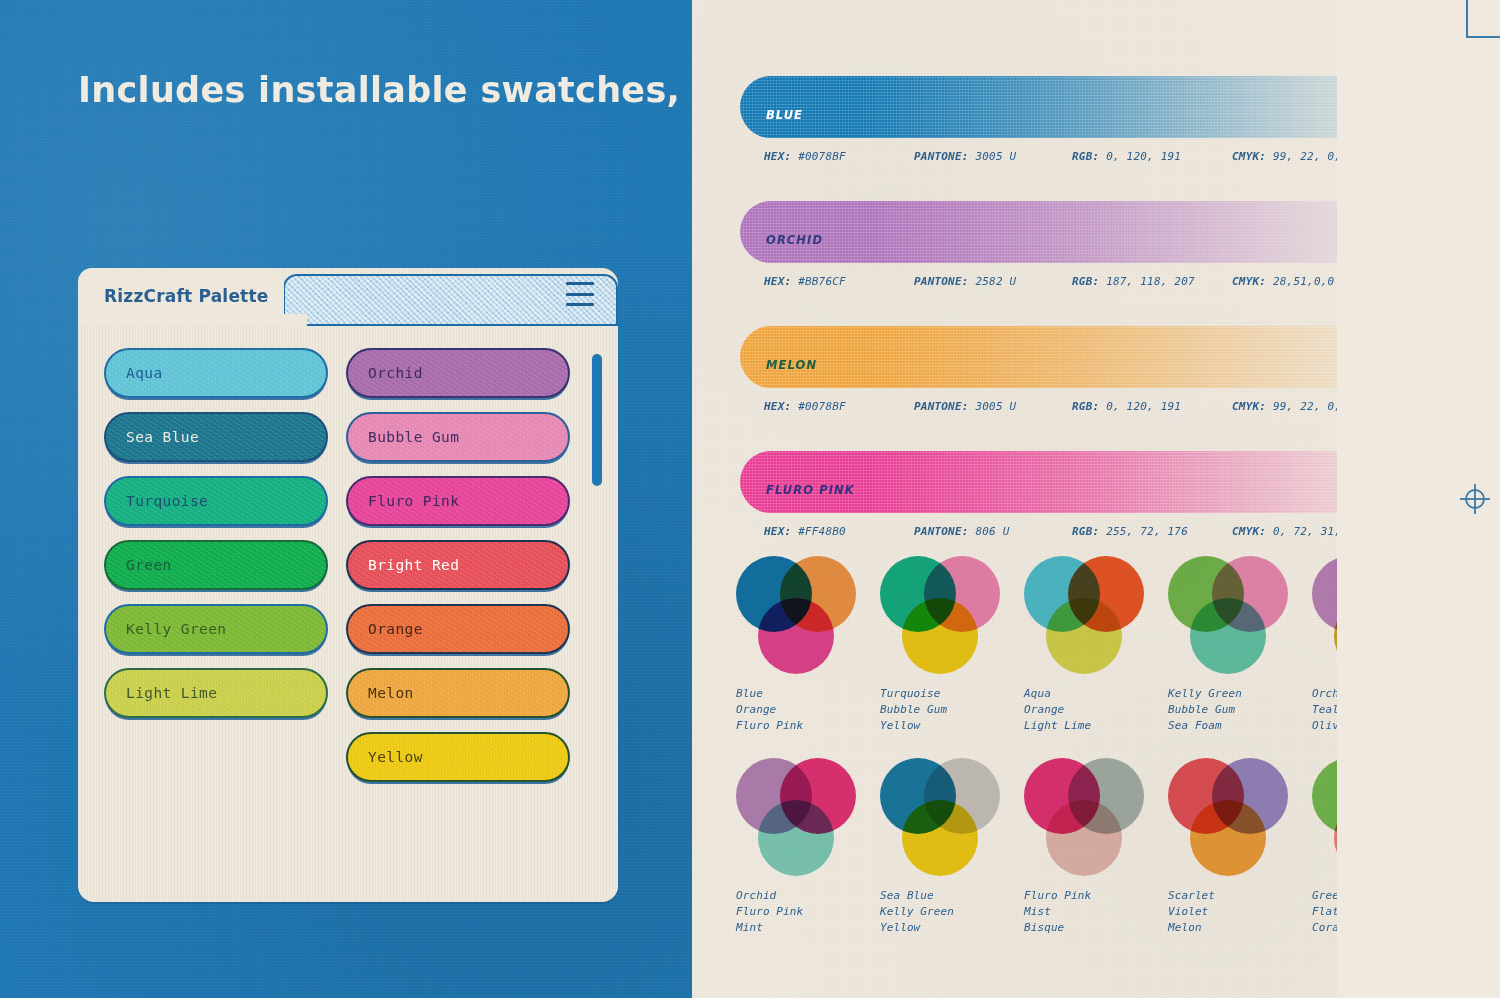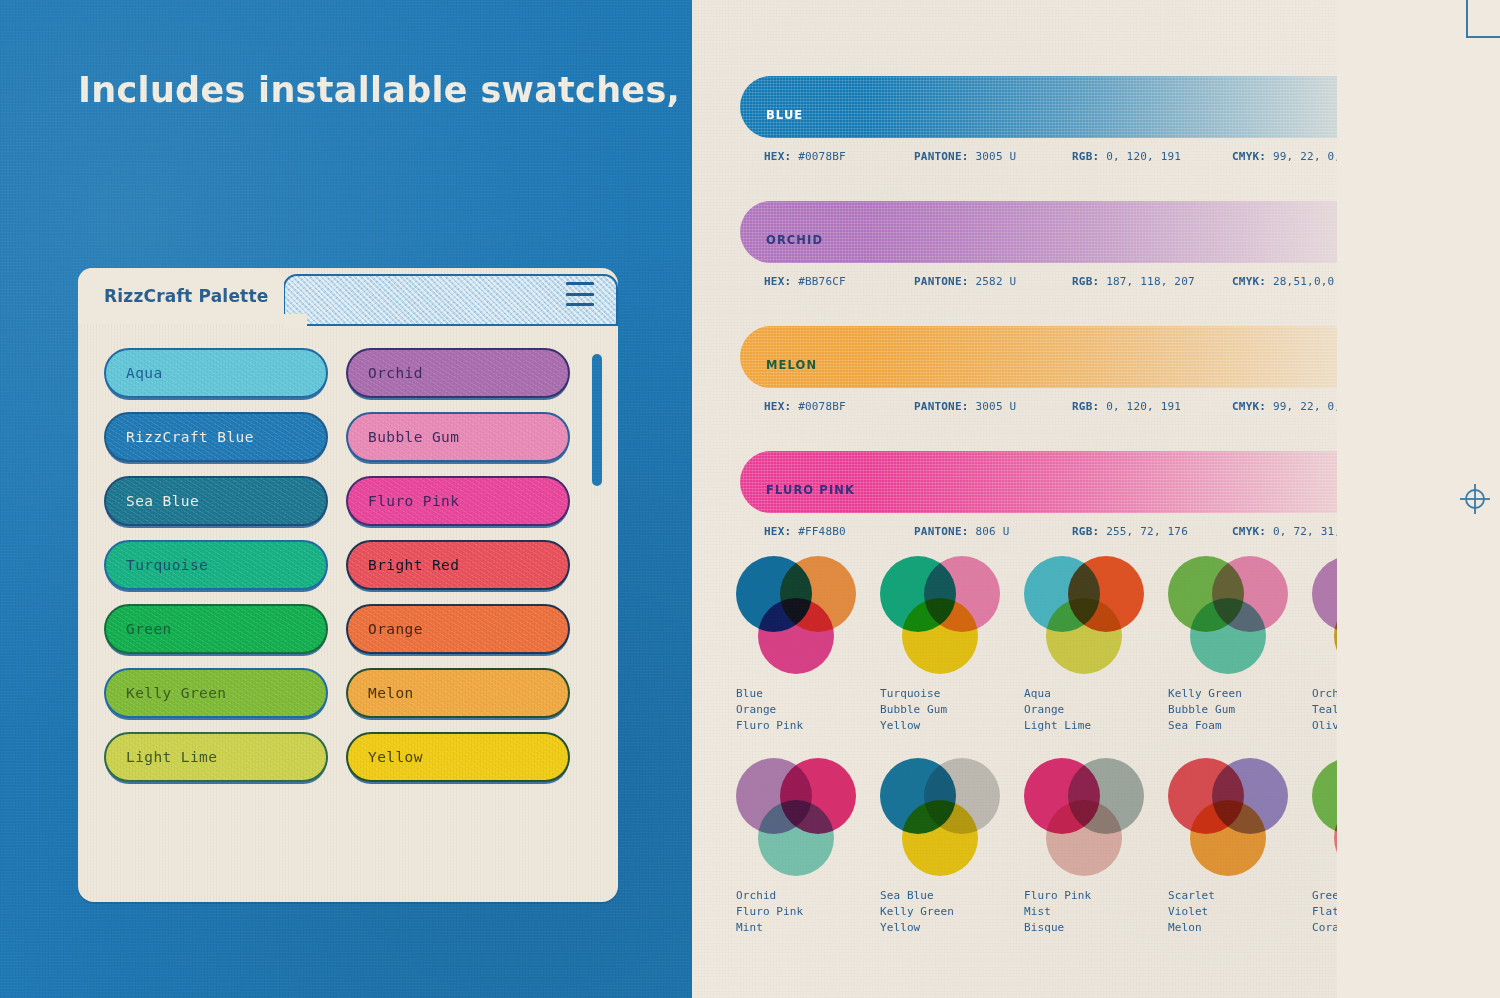--- a/index.html
+++ b/index.html
@@ -109,20 +109,21 @@
   }
 
   
   #right-panel {
     position: absolute; left: 692px; top: 0; width: 645px; height: 998px;
     background: #EFE9DF;
     background-image:
       radial-gradient(circle at 30% 20%, rgba(0,0,0,.018) 0, transparent 60%),
       radial-gradient(circle at 80% 85%, rgba(0,0,0,.022) 0, transparent 60%);
     overflow: hidden;
+    font-style: italic;
   }
   #right-panel::after {
     content: ""; position: absolute; inset: 0; pointer-events: none;
     background-image:
       repeating-linear-gradient(0deg, rgba(120,100,70,.022) 0 1px, transparent 1px 3px),
       repeating-linear-gradient(90deg, rgba(120,100,70,.020) 0 1px, transparent 1px 3px);
   }
 
   .crop-mark { position: absolute; background: #3a7ba8; z-index: 6; }
   #reg-mark {
@@ -200,23 +201,20 @@
       <i></i>
       <i></i>
       <i></i>
     </div>
 
     <div id="card-body">
       <div class="swatch-col" id="col-left">
           <div class="swatch" style="background: rgb(98, 198, 216); border-color: rgb(31, 107, 165);">
             <span style="color: rgb(31, 95, 150);">Aqua</span>
           </div>
-          <div class="swatch" style="background: rgb(31, 121, 181); border-color: rgb(29, 92, 140);">
-            <span style="color: rgb(239, 233, 223);">RizzCraft Blue</span>
-          </div>
           <div class="swatch" style="background: rgb(28, 118, 144); border-color: rgb(29, 79, 122);">
             <span style="color: rgb(239, 233, 223);">Sea Blue</span>
           </div>
           <div class="swatch" style="background: rgb(21, 177, 131); border-color: rgb(31, 107, 165);">
             <span style="color: rgb(29, 79, 110);">Turquoise</span>
           </div>
           <div class="swatch" style="background: rgb(17, 174, 78); border-color: rgb(21, 107, 58);">
             <span style="color: rgb(21, 96, 58);">Green</span>
           </div>
           <div class="swatch" style="background: rgb(126, 186, 53); border-color: rgb(31, 107, 165);">
@@ -230,21 +228,21 @@
           <div class="swatch" style="background: rgb(169, 108, 174); border-color: rgb(59, 48, 112);">
             <span style="color: rgb(61, 44, 94);">Orchid</span>
           </div>
           <div class="swatch" style="background: rgb(232, 137, 182); border-color: rgb(44, 95, 154);">
             <span style="color: rgb(61, 47, 96);">Bubble Gum</span>
           </div>
           <div class="swatch" style="background: rgb(232, 69, 155); border-color: rgb(75, 42, 112);">
             <span style="color: rgb(64, 39, 94);">Fluro Pink</span>
           </div>
           <div class="swatch" style="background: rgb(232, 80, 90); border-color: rgb(32, 50, 79);">
-            <span style="color: #0f172a;">Bright Red</span>
+            <span style="color: #ffffff;">Bright Red</span>
           </div>
           <div class="swatch" style="background: rgb(236, 112, 60); border-color: rgb(32, 50, 79);">
             <span style="color: rgb(74, 36, 19);">Orange</span>
           </div>
           <div class="swatch" style="background: rgb(240, 168, 64); border-color: rgb(36, 81, 46);">
             <span style="color: rgb(74, 50, 19);">Melon</span>
           </div>
           <div class="swatch" style="background: rgb(239, 203, 19); border-color: rgb(36, 81, 46);">
             <span style="color: rgb(74, 68, 19);">Yellow</span>
           </div>

